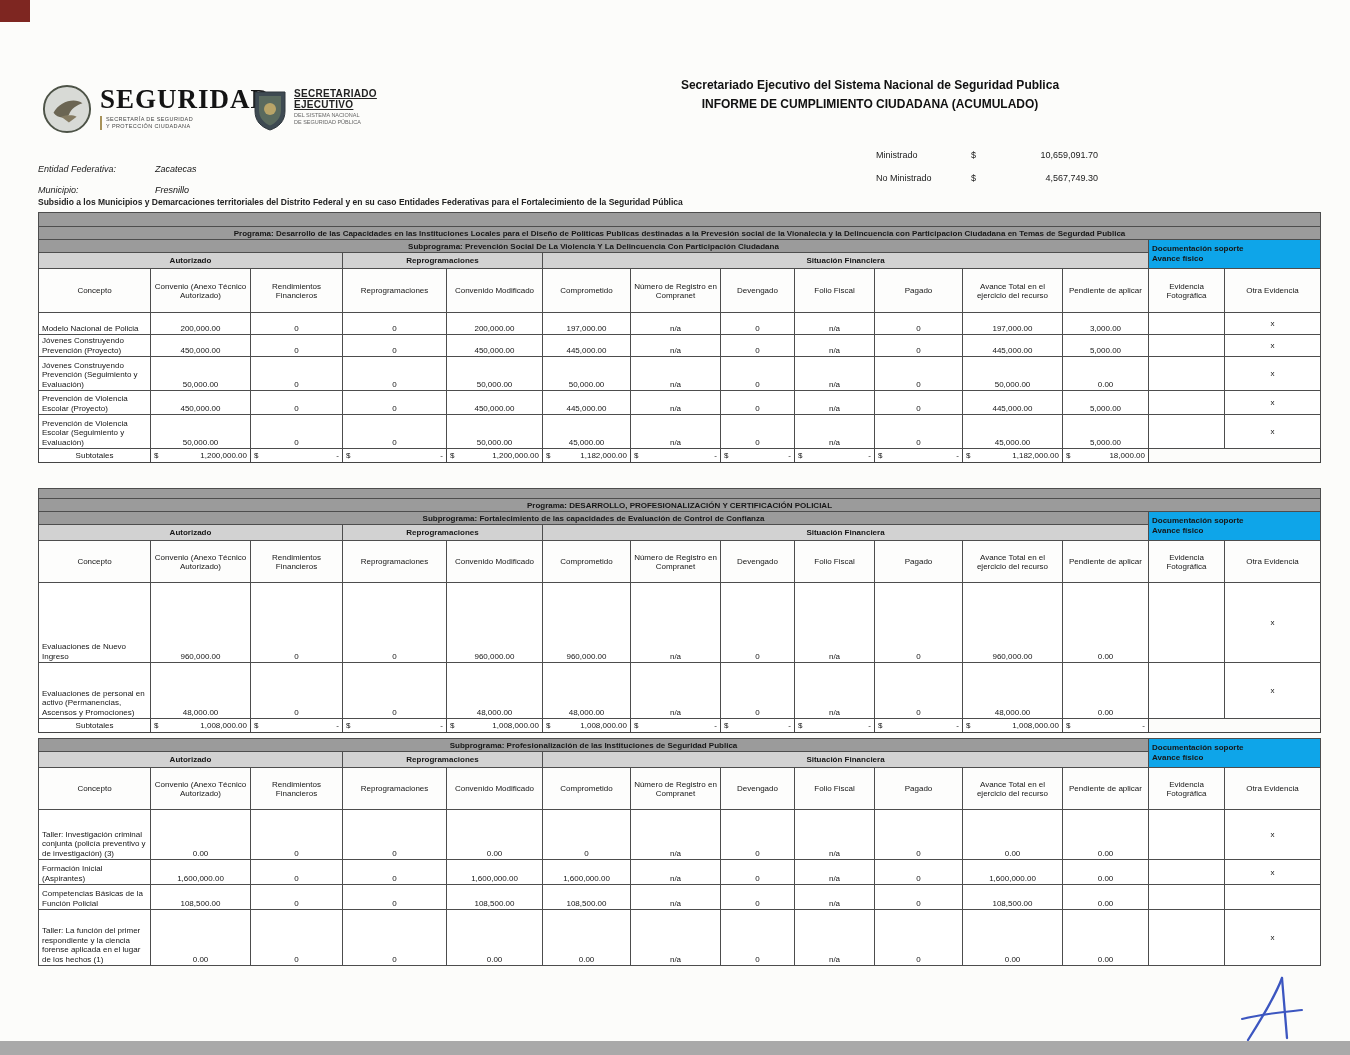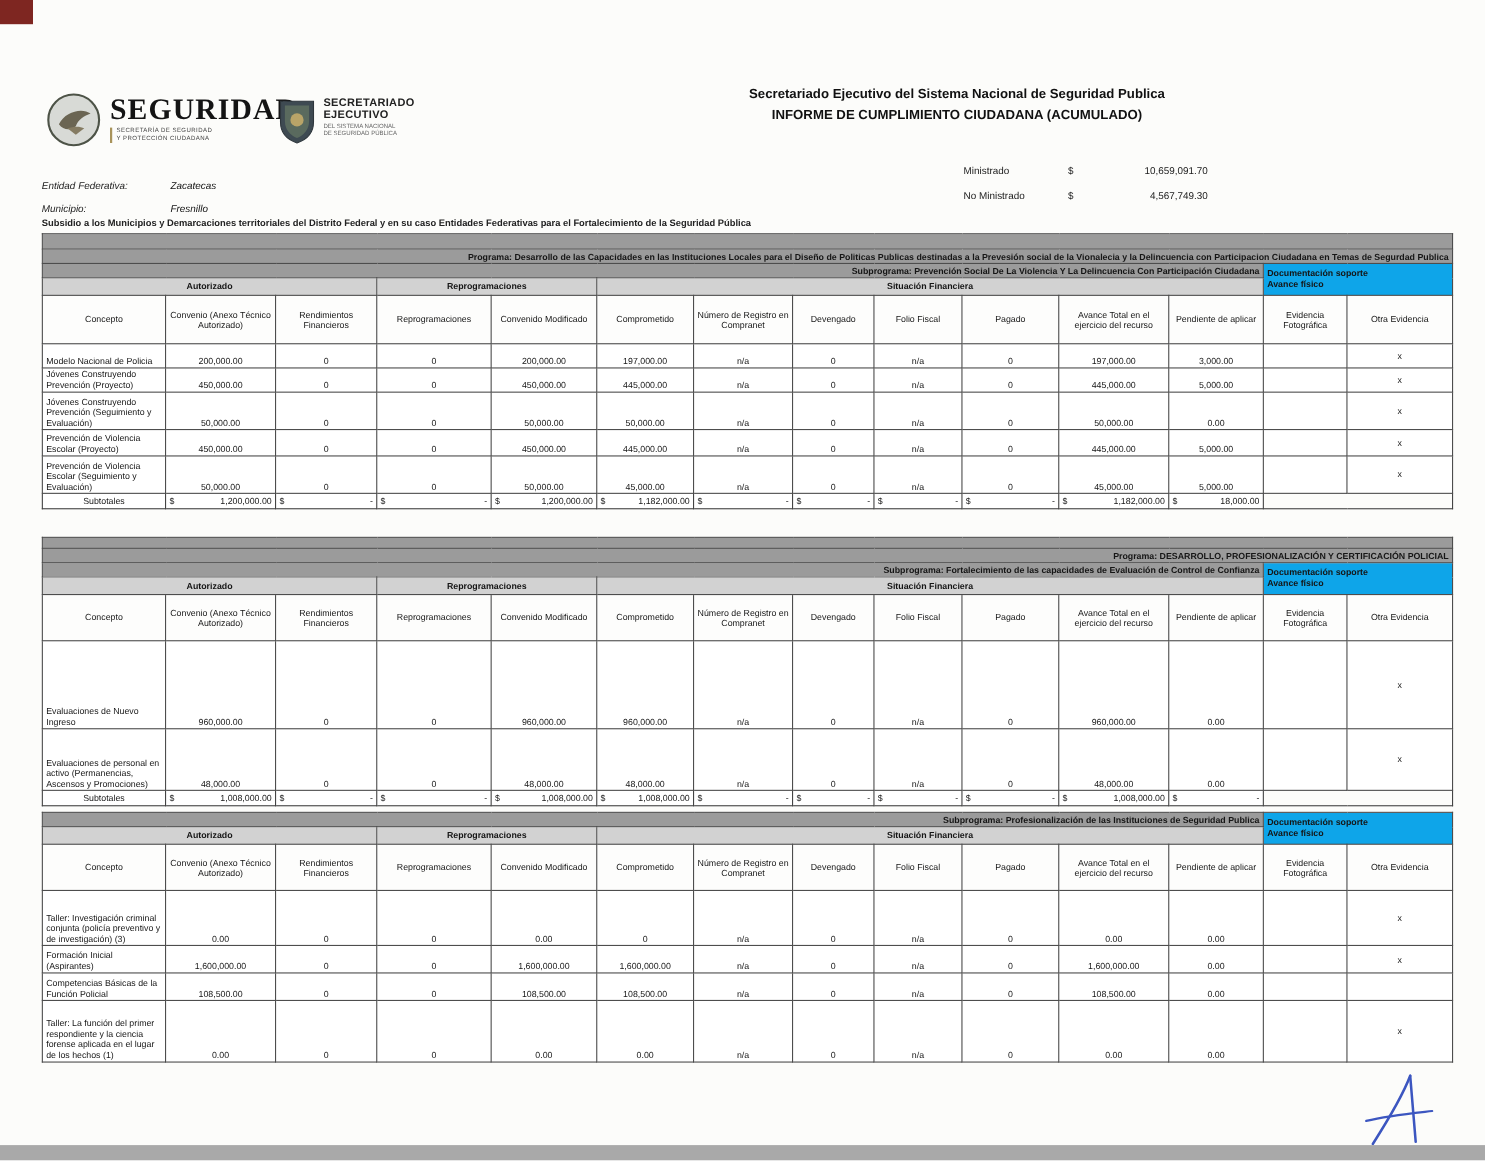--- a/index.html
+++ b/index.html
@@ -10,21 +10,21 @@
   
   .corner { position:absolute; left:0; top:0; width:30px; height:22px; background:#7e2621; }
   .bottom-strip { position:absolute; left:0; bottom:0; width:100%; height:14px; background:#a9a9a9; }
   .pen { position:absolute; left:1238px; top:972px; }
 
   
   .logo1 { position:absolute; left:42px; top:84px; display:flex; align-items:flex-start; gap:8px; }
   .logo1 .word { font-family:"Liberation Serif", serif; font-weight:bold; font-size:27px; letter-spacing:1px; color:#141414; line-height:30px; }
   .logo1 .sub { font-size:5.5px; color:#444; letter-spacing:.4px; border-left:2px solid #a8935a; padding-left:4px; margin-top:2px; line-height:7px; }
   .logo2 { position:absolute; left:253px; top:88px; display:flex; align-items:flex-start; gap:7px; }
-  .logo2 .l { font-weight:bold; font-size:10px; line-height:11px; color:#222; letter-spacing:.3px; }
+  .logo2 .l { font-weight:bold; font-size:10px; line-height:11px; color:#222; letter-spacing:.3px;text-decoration:underline; }
   .logo2 .s { font-size:5.5px; color:#666; line-height:7px; margin-top:2px; }
 
   
   .title-block { position:absolute; left:630px; top:76px; width:480px; text-align:center; font-weight:bold; font-size:12px; line-height:19px; color:#111; }
 
   
   .info-left { position:absolute; left:38px; top:164px; font-size:9px;font-style:italic; }
   .info-row { display:flex; margin-bottom:11px; }
   .info-row .lbl { width:117px; color:#222; }
   .info-row .val { color:#111; }
@@ -32,21 +32,21 @@
   .money-row { display:flex; margin-bottom:13px; }
   .money-row .lbl { width:95px; }
   .money-row .cur { width:22px; }
   .money-row .amt { width:105px; text-align:right; }
   .subsidio { position:absolute; left:38px; top:197px; font-size:8.5px; font-weight:bold; color:#222; width:900px; }
 
   
   .tables-area { position:absolute; left:0; top:0; width:100%; height:100%; }
   table.report { position:absolute; left:38px; border-collapse:collapse; table-layout:fixed; background:#fff; border:1.5px solid #3c3c3c; }
   table.report td { border:1px solid #4d4d4d; font-size:8px; padding:1px 3px; overflow:hidden; color:#161616; }
-  td.bar { background:var(--bar,#9b9b9b); font-weight:bold; font-size:8.5px; text-align:right; padding:1px 5px; border:1px solid #3a3a3a; color:#0e0e0e; white-space:nowrap; }
+  td.bar { background:var(--bar,#9b9b9b); font-weight:bold; font-size:8.5px; text-align:center; padding:1px 5px; border:1px solid #3a3a3a; color:#0e0e0e; white-space:nowrap; }
   td.filler { padding:0; }
   td.dochead { background:#0ea5e9; text-align:left; vertical-align:middle; font-weight:bold; font-size:7.6px; line-height:10px; }
   td.group { background:var(--group,#d2d2d2); font-weight:bold; text-align:center; font-size:8.5px; vertical-align:middle; }
   td.colhead { background:#fdfdfc; text-align:center; font-size:7.6px; line-height:9px; vertical-align:middle; font-weight:normal; }
   td.concepto { text-align:left; vertical-align:bottom; font-size:8px; line-height:9.5px; }
   td.val { text-align:center; vertical-align:bottom; font-size:8px; }
   td.evid { text-align:center; vertical-align:middle; font-size:8.5px; }
   tr.subrow td { border:1px solid #444; border-top:1.6px solid #222; font-size:8px; }
   td.sublabel { text-align:center; vertical-align:middle; }
   td.subval { padding:0 5px 0 3px; }

